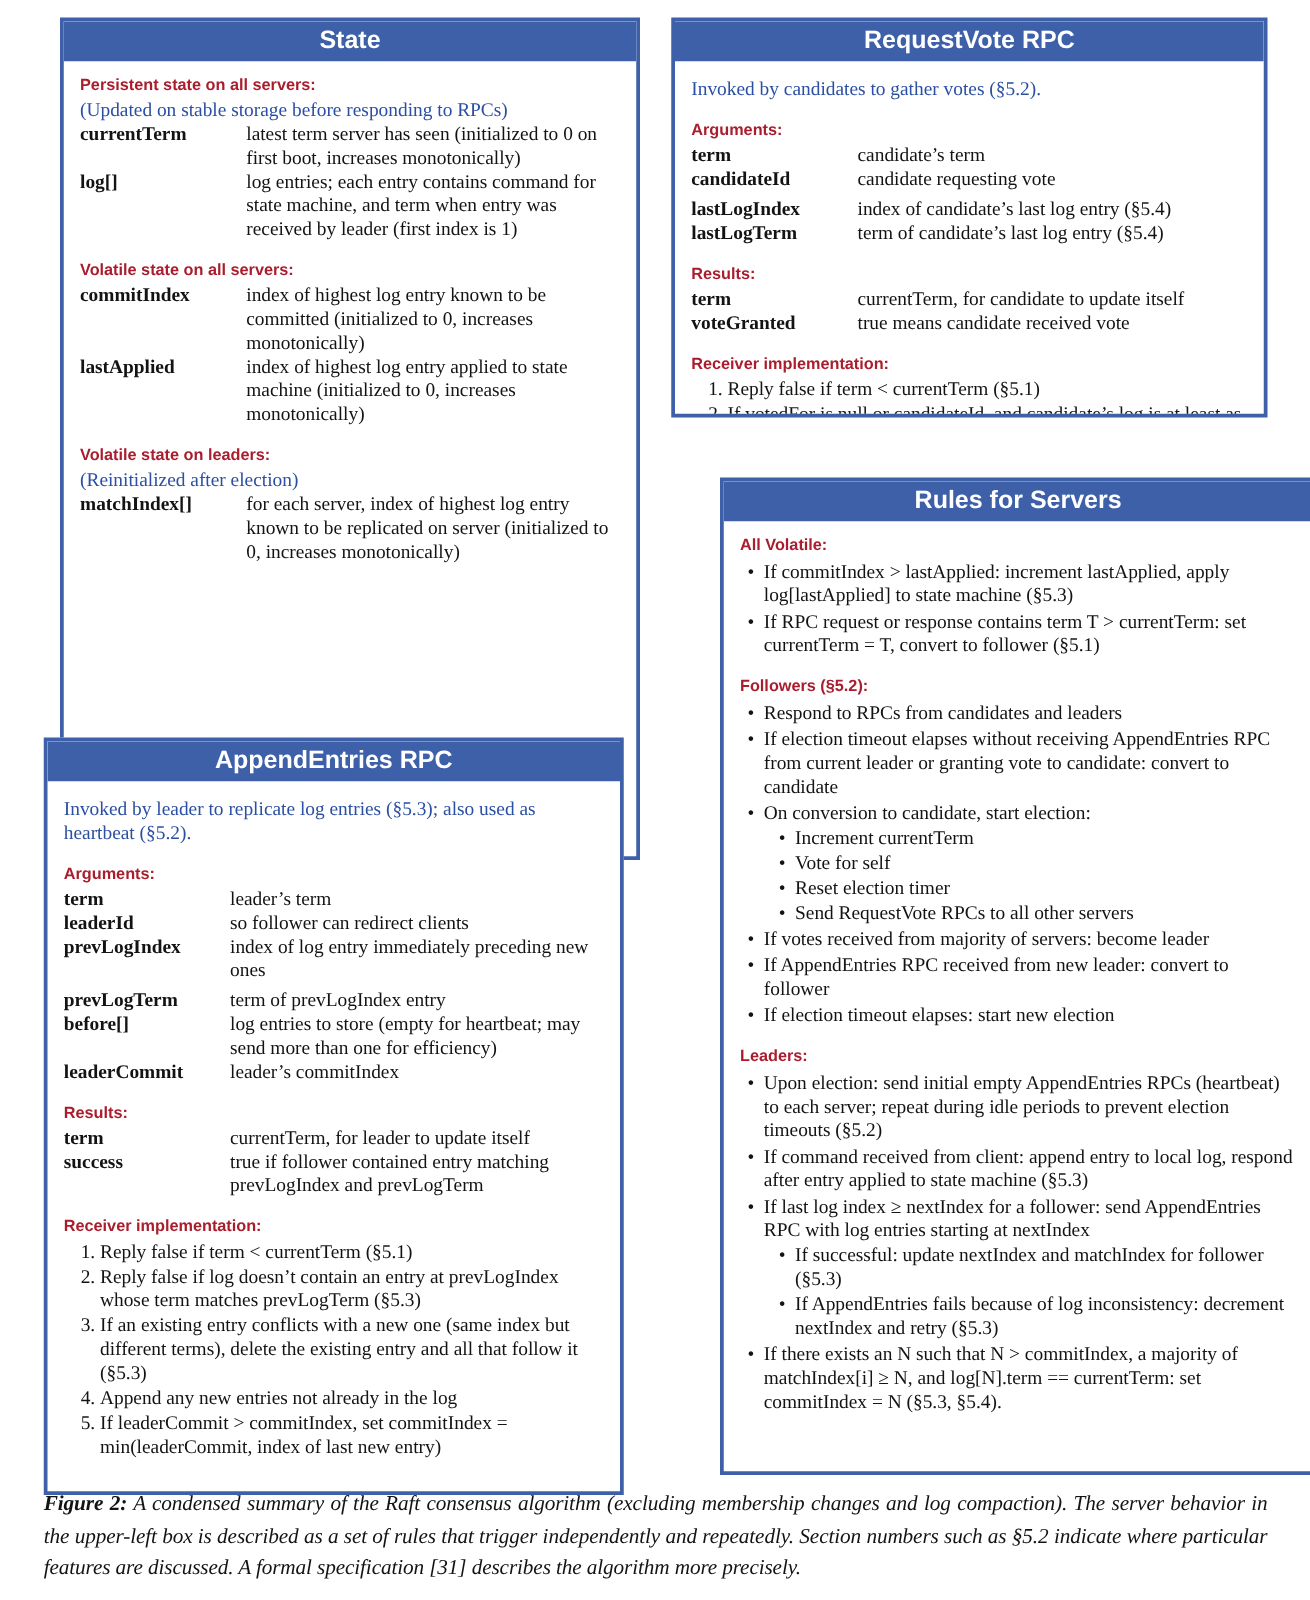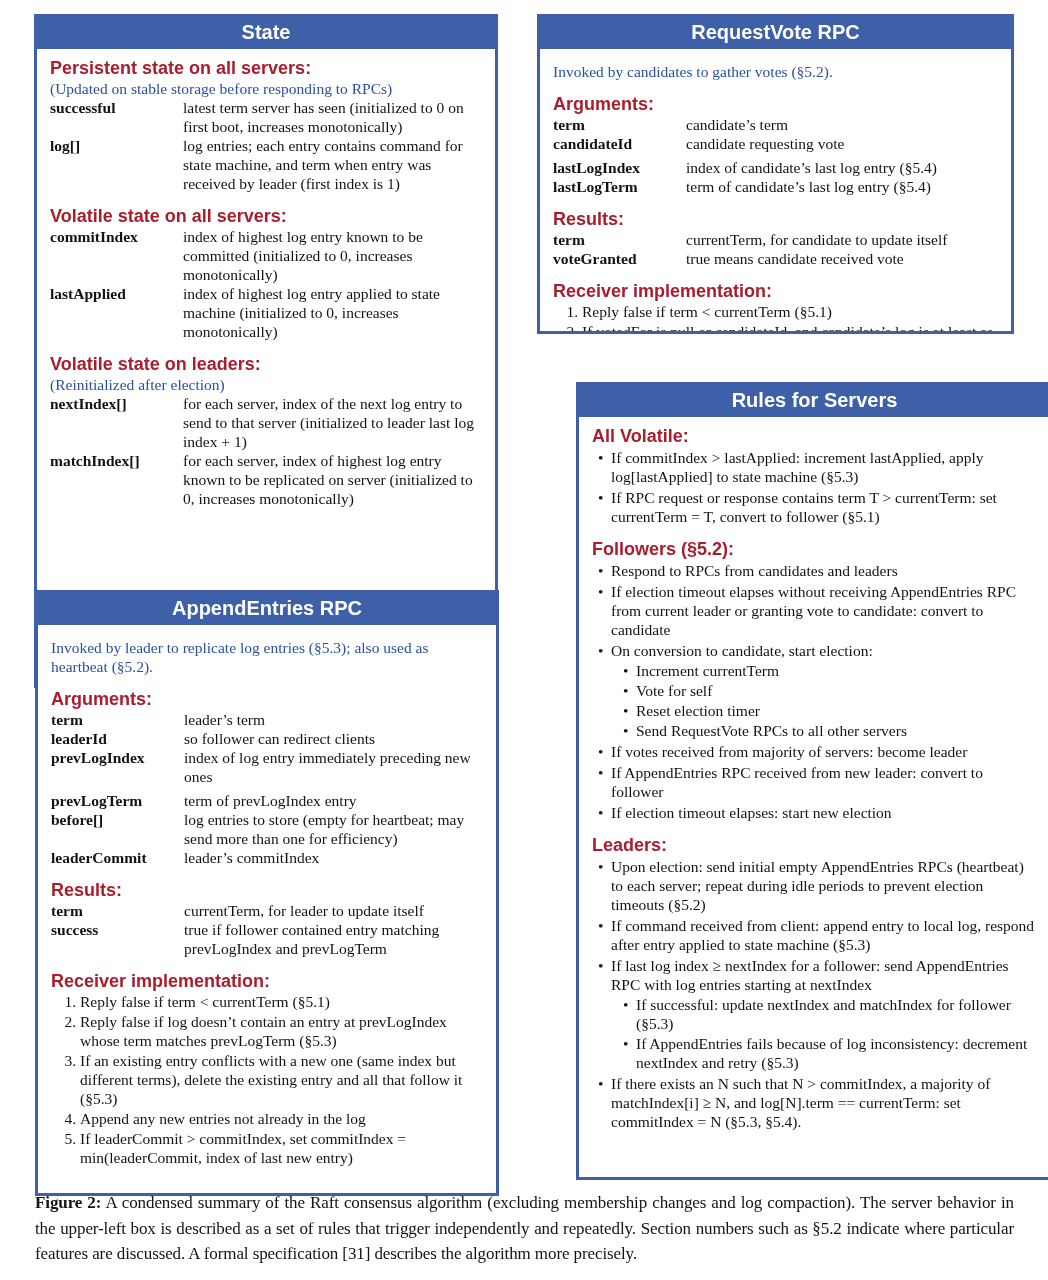--- a/index.html
+++ b/index.html
@@ -7,62 +7,62 @@
           font-family:"Liberation Serif", serif; color:#131313; }
 
   .box { position:absolute; border:3px solid #3d60a9; background:#ffffff;
          box-sizing:border-box; overflow:hidden; }
   .box-header { background:#3d60a9; color:#ffffff; text-align:center;
                 font-family:"Liberation Sans", sans-serif; font-weight:bold;
                 font-size:20px; line-height:23px; padding:4px 0 5px; }
   .box-body { padding:7px 11px 8px 13px; font-size:15.5px; line-height:19px; }
 
   .sec-h { font-family:"Liberation Sans", sans-serif; font-weight:bold;
-           font-size:18px; line-height:20px; color:#a91d2d; margin:13px 0 1px; }
+           font-size:13px; line-height:20px; color:#a91d2d; margin:13px 0 1px; }
   .box-body .sec:first-child .sec-h { margin-top:2px; }
   .note { color:#2b4fa2; }
   .intro { color:#2b4fa2; margin:6px 0 0; }
 
   .kv-row { display:grid; grid-template-columns:133px 1fr; }
   .kv-row.gap { margin-top:5px; }
   .term { font-weight:bold; padding-right:6px; }
 
   ol.steps { margin:1px 0 0; padding-left:29px; }
   ol.steps > li { margin:0 0 1px; }
 
   ul.b1 { list-style:none; margin:1px 0 0; padding-left:19px; }
   ul.b1 > li { position:relative; margin:2px 0 0; }
   ul.b1 > li::before { content:"\2022"; position:absolute; left:-13px; }
   ul.b2 { list-style:none; margin:0; padding-left:25px; }
   ul.b2 > li { position:relative; margin:1px 0 0; }
   ul.b2 > li::before { content:"\2022"; position:absolute; left:-13px; }
 
-  #state-box        { left:34px;  top:14px;  width:464px; height:674px; }
+  #state-box        { left:48px;  top:14px;  width:464px; height:674px; }
   #append-box       { left:35px;  top:590px; width:464px; height:606px; }
   #requestvote-box  { left:537px; top:14px;  width:477px; height:320px; }
   #rules-box        { left:537px; top:382px; width:477px; height:798px;margin-left:39px; }
 
   .caption { position:absolute; left:35px; top:1190px; width:979px;
              font-size:17px; line-height:25.5px; text-align:justify; margin:0;
-             letter-spacing:-0.1px; }
+             letter-spacing:-0.1px;font-style:italic; }
   .caption b { font-weight:bold; }
 </style>
 </head>
 <body>
 
 <div class="page">
 
   <section class="box" id="state-box">
     <div class="box-header">State</div>
     <div class="box-body">
       <div class="sec">
         <div class="sec-h">Persistent state on all servers:</div>
         <div class="note">(Updated on stable storage before responding to RPCs)</div>
         <div class="kv-row">
-          <div class="term">successful</div>
+          <div class="term">currentTerm</div>
           <div class="desc">latest term server has seen (initialized to 0 on first boot, increases monotonically)</div>
         </div>
         <div class="kv-row">
           <div class="term">log[]</div>
           <div class="desc">log entries; each entry contains command for state machine, and term when entry was received by leader (first index is 1)</div>
         </div>
       </div>
       <div class="sec">
         <div class="sec-h">Volatile state on all servers:</div>
         <div class="kv-row">
@@ -70,24 +70,20 @@
           <div class="desc">index of highest log entry known to be committed (initialized to 0, increases monotonically)</div>
         </div>
         <div class="kv-row">
           <div class="term">lastApplied</div>
           <div class="desc">index of highest log entry applied to state machine (initialized to 0, increases monotonically)</div>
         </div>
       </div>
       <div class="sec">
         <div class="sec-h">Volatile state on leaders:</div>
         <div class="note">(Reinitialized after election)</div>
-        <div class="kv-row">
-          <div class="term">nextIndex[]</div>
-          <div class="desc">for each server, index of the next log entry to send to that server (initialized to leader last log index + 1)</div>
-        </div>
         <div class="kv-row">
           <div class="term">matchIndex[]</div>
           <div class="desc">for each server, index of highest log entry known to be replicated on server (initialized to 0, increases monotonically)</div>
         </div>
       </div>
     </div>
   </section>
 
   <section class="box" id="append-box">
     <div class="box-header">AppendEntries RPC</div>

